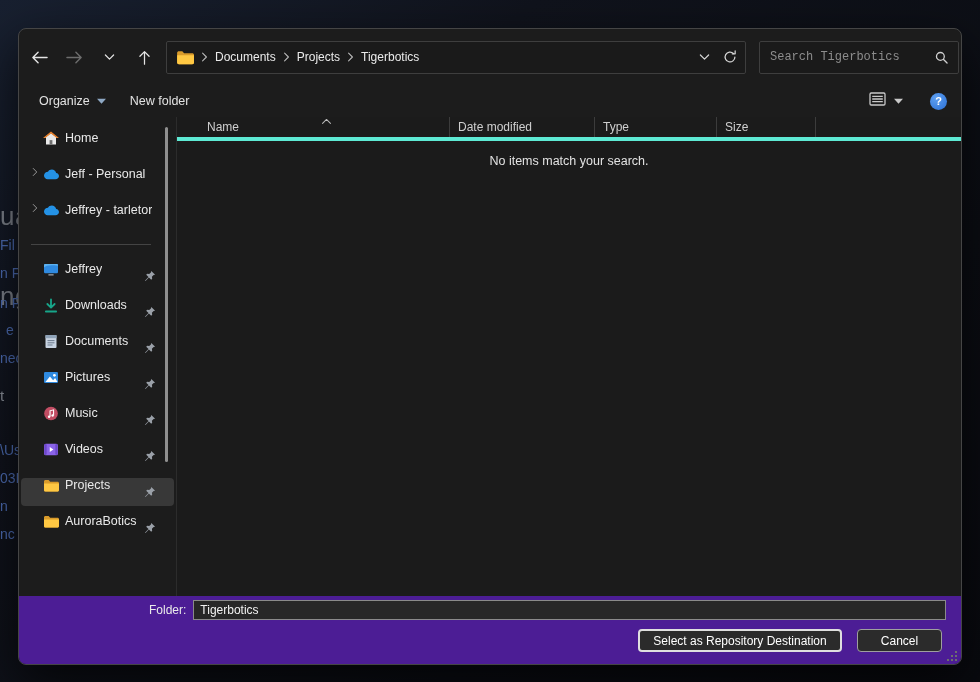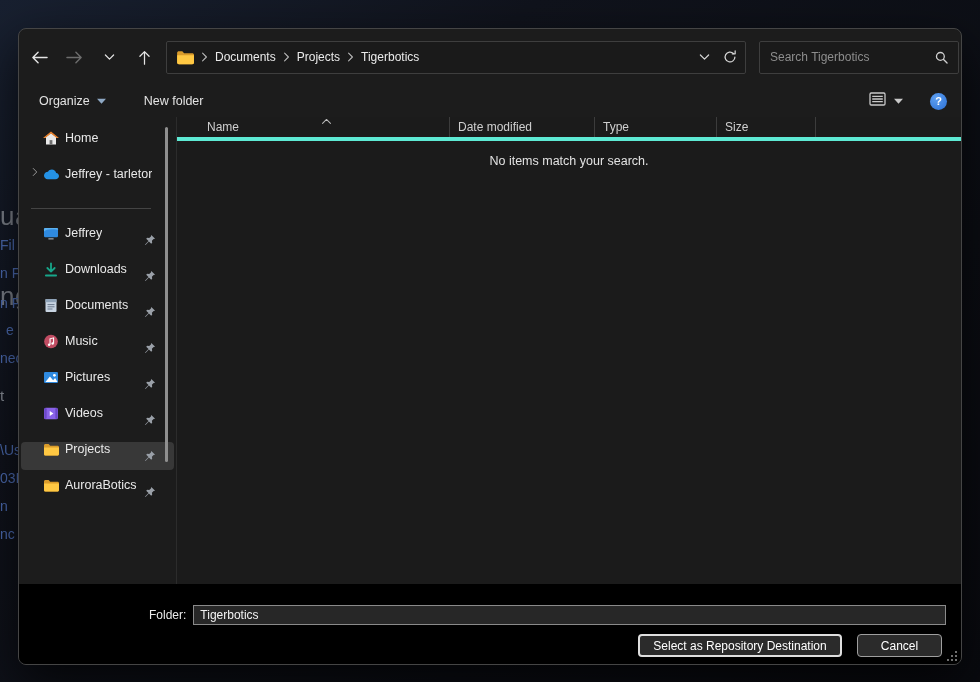--- a/index.html
+++ b/index.html
@@ -35,31 +35,31 @@
   .crumb-sep{color:#b9b9b9;margin:0 7px;display:flex}
   .crumb-sep svg{width:7px;height:10px}
   .crumb{font-size:12px;color:#eaeaea}
   .ab-spacer{flex:1}
   .ab-btn{width:26px;height:29px;display:flex;align-items:center;justify-content:center;color:#d6d6d6}
   .ab-btn svg{width:11px;height:8px}
   .ab-btn.refresh svg{width:14px;height:14px}
   .searchbox{margin-left:13px;width:200px;height:33px;border:1px solid #3e3e3e;background:#1a1a1a;
     border-radius:2px;display:flex;align-items:center;padding:0 10px;flex:none}
   .searchbox input{flex:1;background:transparent;border:none;outline:none;color:#bef264;font-size:12px;
-    font-family:Liberation Sans, sans-serif;min-width:0}
+    font-family:Liberation Mono, monospace;min-width:0}
   .searchbox input::placeholder{color:#8d8d8d}
   .searchbox .ic{color:#cfcfcf;display:flex}
   .searchbox .ic svg{width:13px;height:13px}
 
   
   .commandbar{height:32px;display:flex;align-items:center;padding:0 14px 0 20px;flex:none}
   .cmd-item{display:flex;align-items:center;font-size:12.5px;color:#e3e3e3}
   .cmd-item .tri{margin-left:7px;display:flex;color:#8ea8c4}
   .cmd-item .tri svg{width:9px;height:6px}
-  .cmd-newfolder{margin-left:38px}
+  .cmd-newfolder{margin-left:24px}
   .cmd-right{margin-left:auto;display:flex;align-items:center}
   .view-btn{display:flex;align-items:center;color:#c9c9c9}
   .view-btn svg{width:17px;height:14px}
   .view-btn .tri{margin-left:8px;color:#c9c9c9;display:flex}
   .view-btn .tri svg{width:9px;height:6px}
   .help-btn{margin-left:27px;width:17px;height:17px;border-radius:50%;
     background:radial-gradient(circle at 35% 30%,#5ea0f2,#2b6fd4);color:#fff;
     font-size:11px;font-weight:bold;display:flex;align-items:center;justify-content:center}
 
   
@@ -81,21 +81,21 @@
   .main{flex:1;border-left:1px solid #2c2c2c;background:#1b1b1b;position:relative;min-width:0}
   .col-headers{display:flex;height:24px;position:relative;border-bottom:4px solid #5eead4}
   .col{height:100%;display:flex;align-items:center;border-right:1px solid #3c3c3c;
     padding-left:8px;font-size:12px;color:#cfcfcf;flex:none}
   .col.first{padding-left:30px}
   .sort-ind{position:absolute;left:144px;top:1px;color:#b9b9b9;display:flex}
   .sort-ind svg{width:11px;height:7px}
   .empty-msg{margin-top:13px;text-align:center;font-size:12.5px;color:#e2e2e2}
 
   
-  .bottombar{height:80px;background:#000000;flex:none;padding-top:21px;position:relative}
+  .bottombar{height:68px;background:#4c1d95;flex:none;padding-top:4px;position:relative}
   .folder-row{display:flex;align-items:center}
   .folder-label{margin-left:130px;font-size:12px;color:#eaeaea;flex:none}
   .folder-input{margin-left:7px;width:753px;height:20px;background:#272727;border:1px solid #8a8a8a;
     color:#f2f2f2;font-size:12px;padding:0 6px;outline:none;
     font-family:"Liberation Sans","DejaVu Sans",sans-serif}
   .btn-row{display:flex;justify-content:flex-end;align-items:center;margin-top:9px;padding-right:19px;gap:15px}
   .btn{height:23px;border-radius:4px;background:#2b2b2b;color:#fff;font-size:12px;
     display:flex;align-items:center;justify-content:center;flex:none}
   .btn.primary{width:204px;border:2px solid #dfdfdf}
   .btn.cancel{width:85px;border:1px solid #9f9f9f}
@@ -257,20 +257,33 @@
               <span class="exp">
                 <svg viewBox="0 0 8 12">
                   <path d="M1.7 1.3L6.3 6l-4.6 4.7" stroke="currentColor" stroke-width="1.3" fill="none" stroke-linecap="round" stroke-linejoin="round"></path>
                 </svg>
               </span>
               <span class="side-ic" style="display: flex;">
                 <svg viewBox="0 0 16 11">
                   <path d="M4.6 10.2h7.9c1.9 0 3.5-1.4 3.5-3.2 0-1.6-1.2-2.9-2.8-3.1C12.6 1.7 10.9.4 8.9.4 7.2.4 5.7 1.3 5 2.7 3 2.8 1 4.3 1 6.5c0 2 1.6 3.7 3.6 3.7z" fill="#2492e6"></path>
                 </svg>
               </span>
+              <span class="side-label">Jeff - Personal</span>
+            </div>
+            <div class="side-item">
+              <span class="exp">
+                <svg viewBox="0 0 8 12">
+                  <path d="M1.7 1.3L6.3 6l-4.6 4.7" stroke="currentColor" stroke-width="1.3" fill="none" stroke-linecap="round" stroke-linejoin="round"></path>
+                </svg>
+              </span>
+              <span class="side-ic" style="display: flex;">
+                <svg viewBox="0 0 16 11">
+                  <path d="M4.6 10.2h7.9c1.9 0 3.5-1.4 3.5-3.2 0-1.6-1.2-2.9-2.8-3.1C12.6 1.7 10.9.4 8.9.4 7.2.4 5.7 1.3 5 2.7 3 2.8 1 4.3 1 6.5c0 2 1.6 3.7 3.6 3.7z" fill="#2492e6"></path>
+                </svg>
+              </span>
               <span class="side-label">Jeffrey - tarletor</span>
             </div>
             <div class="side-sep"></div>
             <div class="side-item">
               <span class="exp"></span>
               <span class="side-ic" style="display: flex;">
                 <svg viewBox="0 0 16 13">
                   <rect x="1" y="1" width="14" height="9.2" rx="1.2" fill="#2f8ae0"></rect>
                   <path d="M1 4.4c2.5-1.8 5.5-2.6 14-1.6V2.2A1.2 1.2 0 0 0 13.8 1H2.2A1.2 1.2 0 0 0 1 2.2z" fill="#5db2f0"></path>
                   <rect x="5.4" y="11.2" width="5.2" height="1.3" fill="#9aa0a8"></rect>
@@ -301,53 +314,53 @@
             <div class="side-item">
               <span class="exp"></span>
               <span class="side-ic" style="display: flex;">
                 <svg viewBox="0 0 13 15">
                   <rect x="1" y="1" width="11" height="13" rx="1" fill="#c8d4e2"></rect>
                   <rect x="1" y="1" width="11" height="3.2" fill="#8fa3b8"></rect>
                   <path d="M3 6.6h7M3 8.8h7M3 11h5" stroke="#6b7a8d" stroke-width="1"></path>
                 </svg>
               </span>
               <span class="side-label">Documents</span>
+              <span class="pin" style="display: flex;">
+                <svg viewBox="0 0 12 12">
+                  <path d="M7.3.9l3.8 3.8-1.5.4-1.7 1.7.3 2-1 1-2.3-2.3L2 10.4l-.6.6-.4-.4.6-.6 2.9-2.9L2.2 4.8l1-1 2 .3L6.9 2.4z" fill="currentColor"></path>
+                </svg>
+              </span>
+            </div>
+            <div class="side-item">
+              <span class="exp"></span>
+              <span class="side-ic" style="display: flex;">
+                <svg viewBox="0 0 16 13">
+                  <rect x="1" y="1" width="14" height="11" rx="1.2" fill="#2f8ae0"></rect>
+                  <circle cx="11.4" cy="4.3" r="1.4" fill="#fff"></circle>
+                  <path d="M2.4 11L6.9 5.4l3.2 3.9 2-2.2 2.4 3.9z" fill="#fff"></path>
+                </svg>
+              </span>
+              <span class="side-label">Pictures</span>
               <span class="pin" style="display: flex;">
                 <svg viewBox="0 0 12 12">
                   <path d="M7.3.9l3.8 3.8-1.5.4-1.7 1.7.3 2-1 1-2.3-2.3L2 10.4l-.6.6-.4-.4.6-.6 2.9-2.9L2.2 4.8l1-1 2 .3L6.9 2.4z" fill="currentColor"></path>
                 </svg>
               </span>
             </div>
             <div class="side-item">
               <span class="exp"></span>
               <span class="side-ic" style="display: flex;">
                 <svg viewBox="0 0 14 14">
                   <circle cx="7" cy="7" r="6.4" fill="#c14d63"></circle>
                   <path d="M6.1 10V4.5l3.3-.9v5.2" stroke="#fff" stroke-width="1" fill="none"></path>
                   <circle cx="5.2" cy="10" r="1.1" fill="#fff"></circle>
                   <circle cx="8.5" cy="8.9" r="1.1" fill="#fff"></circle>
                 </svg>
               </span>
               <span class="side-label">Music</span>
-              <span class="pin" style="display: flex;">
-                <svg viewBox="0 0 12 12">
-                  <path d="M7.3.9l3.8 3.8-1.5.4-1.7 1.7.3 2-1 1-2.3-2.3L2 10.4l-.6.6-.4-.4.6-.6 2.9-2.9L2.2 4.8l1-1 2 .3L6.9 2.4z" fill="currentColor"></path>
-                </svg>
-              </span>
-            </div>
-            <div class="side-item">
-              <span class="exp"></span>
-              <span class="side-ic" style="display: flex;">
-                <svg viewBox="0 0 16 13">
-                  <rect x="1" y="1" width="14" height="11" rx="1.2" fill="#2f8ae0"></rect>
-                  <circle cx="11.4" cy="4.3" r="1.4" fill="#fff"></circle>
-                  <path d="M2.4 11L6.9 5.4l3.2 3.9 2-2.2 2.4 3.9z" fill="#fff"></path>
-                </svg>
-              </span>
-              <span class="side-label">Pictures</span>
               <span class="pin" style="display: flex;">
                 <svg viewBox="0 0 12 12">
                   <path d="M7.3.9l3.8 3.8-1.5.4-1.7 1.7.3 2-1 1-2.3-2.3L2 10.4l-.6.6-.4-.4.6-.6 2.9-2.9L2.2 4.8l1-1 2 .3L6.9 2.4z" fill="currentColor"></path>
                 </svg>
               </span>
             </div>
             <div class="side-item">
               <span class="exp"></span>
               <span class="side-ic" style="display: flex;">
                 <svg viewBox="0 0 15 13">

